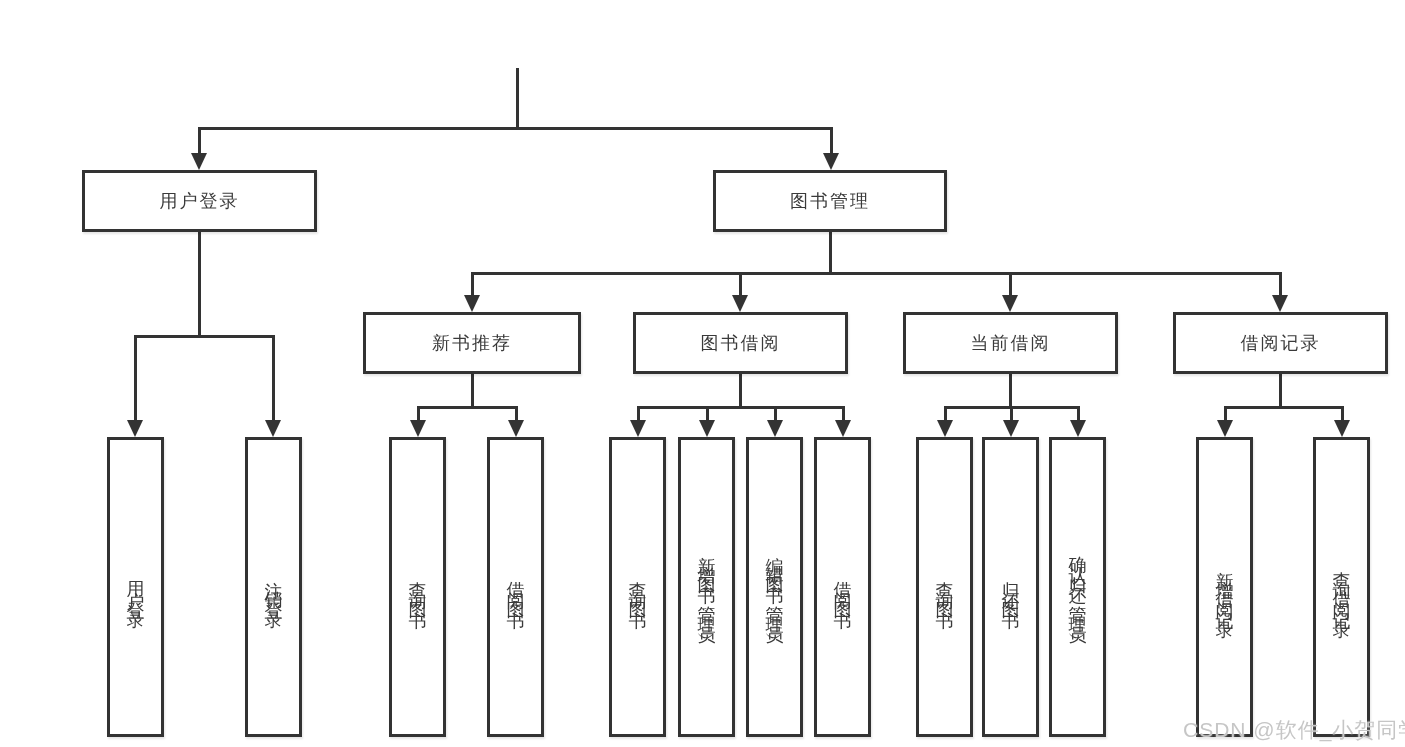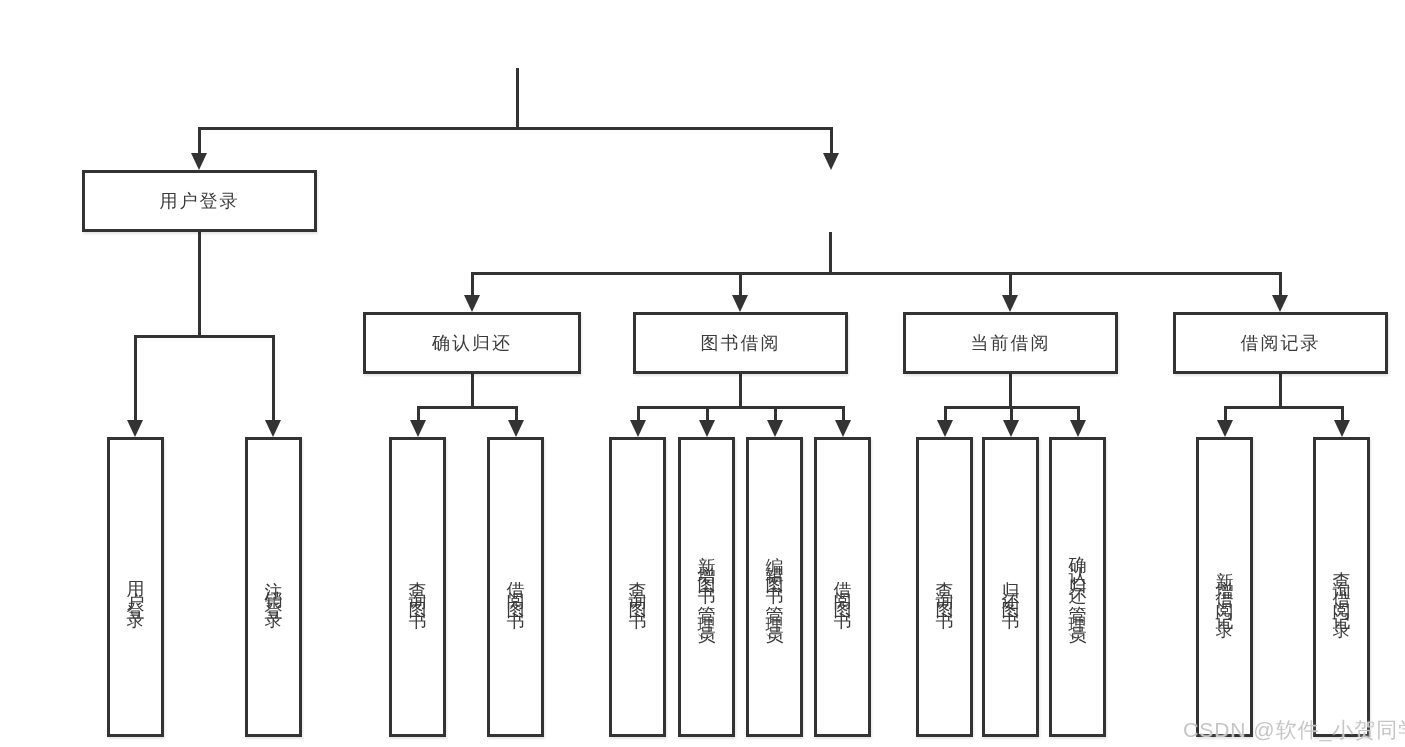--- a/index.html
+++ b/index.html
@@ -30,22 +30,23 @@
     text-shadow:0 0 2px rgba(255,255,255,0.9);white-space:nowrap;
   }
 </style>
 </head>
 <body>
 
 <div class="canvas" id="canvas">
 
 
   <div class="node hbox" style="left:82px;top:170px;width:235px;height:62px;">用户登录</div>
+  <div class="node hbox" style="left:713px;top:170px;width:234px;height:62px;">图书管理</div>
 
-  <div class="node hbox" style="left:363px;top:312px;width:218px;height:62px;">确认归还</div>
+  <div class="node hbox" style="left:363px;top:312px;width:218px;height:62px;">新书推荐</div>
   <div class="node hbox" style="left:633px;top:312px;width:215px;height:62px;">图书借阅</div>
   <div class="node hbox" style="left:1173px;top:312px;width:215px;height:62px;">借阅记录</div>
   <div class="node hbox" style="left:903px;top:312px;width:215px;height:62px;">当前借阅</div>
 
   <div class="node vbox" style="left:107px;">
     <span class="vtext">用户登录</span>
   </div>
   <div class="node vbox" style="left:245px;">
     <span class="vtext">注销登录</span>
   </div>

